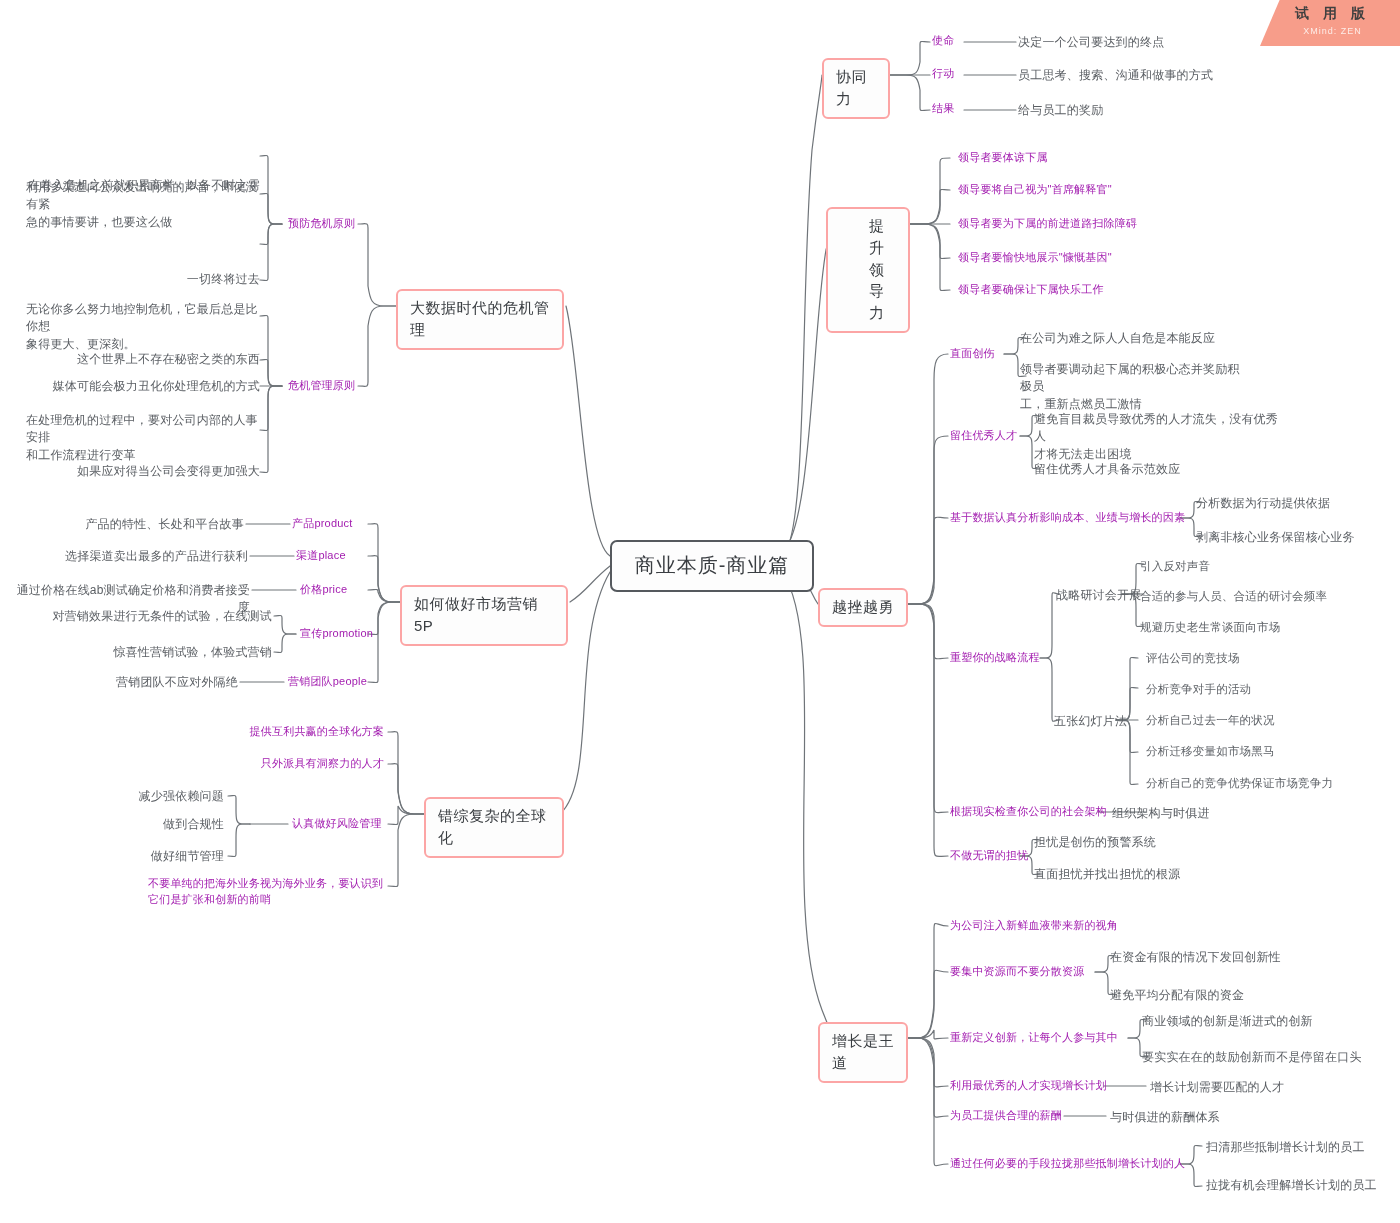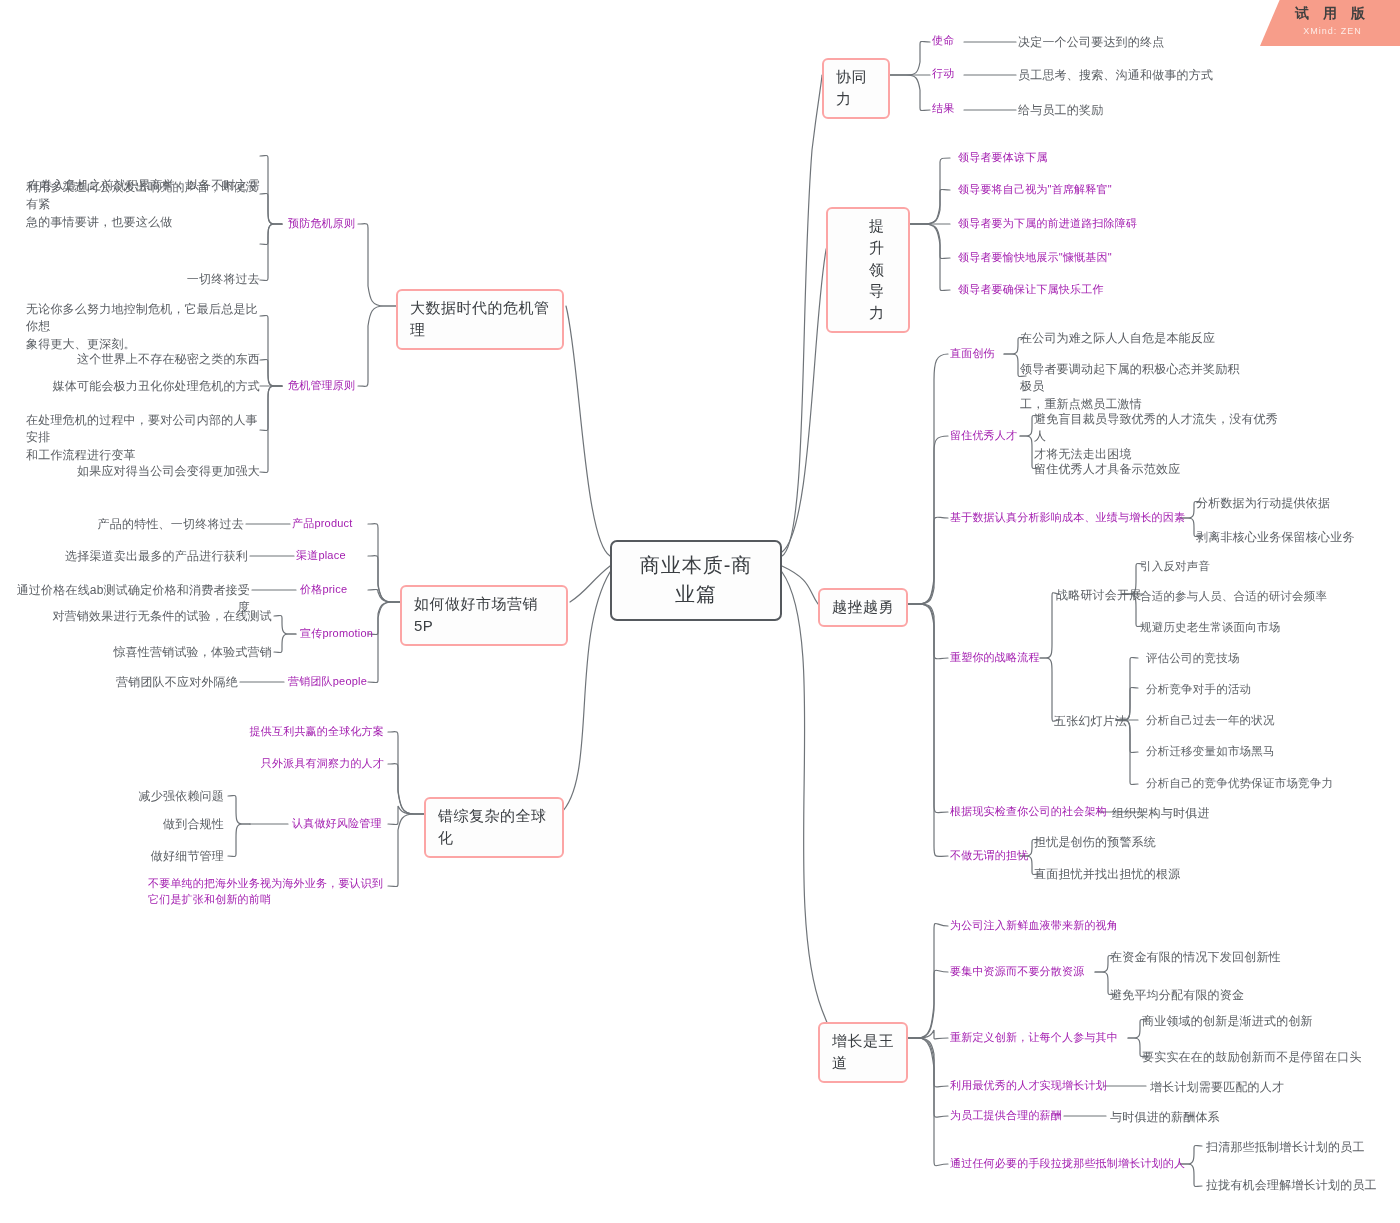--- a/index.html
+++ b/index.html
@@ -219,21 +219,21 @@
       <path d="M424,814 L414,814 C402,814 400,806 398,792 L398,768 C398,762 396,764 388,764"></path>
       <path d="M424,814 L414,814 C402,814 400,810 398,806 L398,822 C398,826 396,824 388,824"></path>
       <path d="M424,814 L414,814 C402,814 400,820 398,830 L398,884 C398,888 396,886 388,886"></path>
 
       <path d="M288,824 L250,824"></path>
       <path d="M250,824 L242,824 C236,824 236,818 236,810 L236,798 C236,794 234,796 228,796"></path>
       <path d="M250,824 L242,824 C236,824 236,830 236,838 L236,854 C236,858 234,856 228,856"></path>
     </g>
   </svg>
 
-  <div class="node root" style="left:610px; top:540px; width:172px;">商业本质-商业篇</div>
+  <div class="node root" style="left:610px; top:540px; width:204px;">商业本质-商业篇</div>
 
   <div class="node topic" style="left:822px; top:58px; width:68px;">协同力</div>
 
   <div class="node lvl2 ta-l" style="left:932px; top:33px; width:60px;">使命</div>
   <div class="node lvl3 ta-l" style="left:1018px; top:34px; width:260px;">决定一个公司要达到的终点</div>
 
   <div class="node lvl2 ta-l" style="left:932px; top:66px; width:60px;">行动</div>
   <div class="node lvl3 ta-l" style="left:1018px; top:67px; width:300px;">员工思考、搜索、沟通和做事的方式</div>
 
   <div class="node lvl2 ta-l" style="left:932px; top:101px; width:60px;">结果</div>
@@ -319,21 +319,21 @@
 象得更大、更深刻。</div>
   <div class="node lvl3 ta-r" style="left:40px; top:351px; width:220px;">这个世界上不存在秘密之类的东西</div>
   <div class="node lvl3 ta-r" style="left:30px; top:378px; width:230px;">媒体可能会极力丑化你处理危机的方式</div>
   <div class="node lvl3 ta-l" style="left:26px; top:412px; width:234px;">在处理危机的过程中，要对公司内部的人事安排
 和工作流程进行变革</div>
   <div class="node lvl3 ta-r" style="left:40px; top:463px; width:220px;">如果应对得当公司会变得更加强大</div>
 
   <div class="node topic" style="left:400px; top:585px; width:168px;">如何做好市场营销5P</div>
 
   <div class="node lvl2 ta-l" style="left:292px; top:516px; width:76px;">产品product</div>
-  <div class="node lvl3 ta-r" style="left:60px; top:516px; width:184px;">产品的特性、一切终将过去</div>
+  <div class="node lvl3 ta-r" style="left:60px; top:516px; width:184px;">产品的特性、长处和平台故事</div>
 
   <div class="node lvl2 ta-l" style="left:296px; top:548px; width:76px;">渠道place</div>
   <div class="node lvl3 ta-r" style="left:40px; top:548px; width:208px;">选择渠道卖出最多的产品进行获利</div>
 
   <div class="node lvl2 ta-l" style="left:300px; top:582px; width:76px;">价格price</div>
   <div class="node lvl3 ta-r" style="left:14px; top:582px; width:236px;">通过价格在线ab测试确定价格和消费者接受度</div>
 
   <div class="node lvl2 ta-l" style="left:300px; top:626px; width:110px;">宣传promotion</div>
   <div class="node lvl3 ta-r" style="left:30px; top:608px; width:242px;">对营销效果进行无条件的试验，在线测试</div>
   <div class="node lvl3 ta-r" style="left:60px; top:644px; width:212px;">惊喜性营销试验，体验式营销</div>

